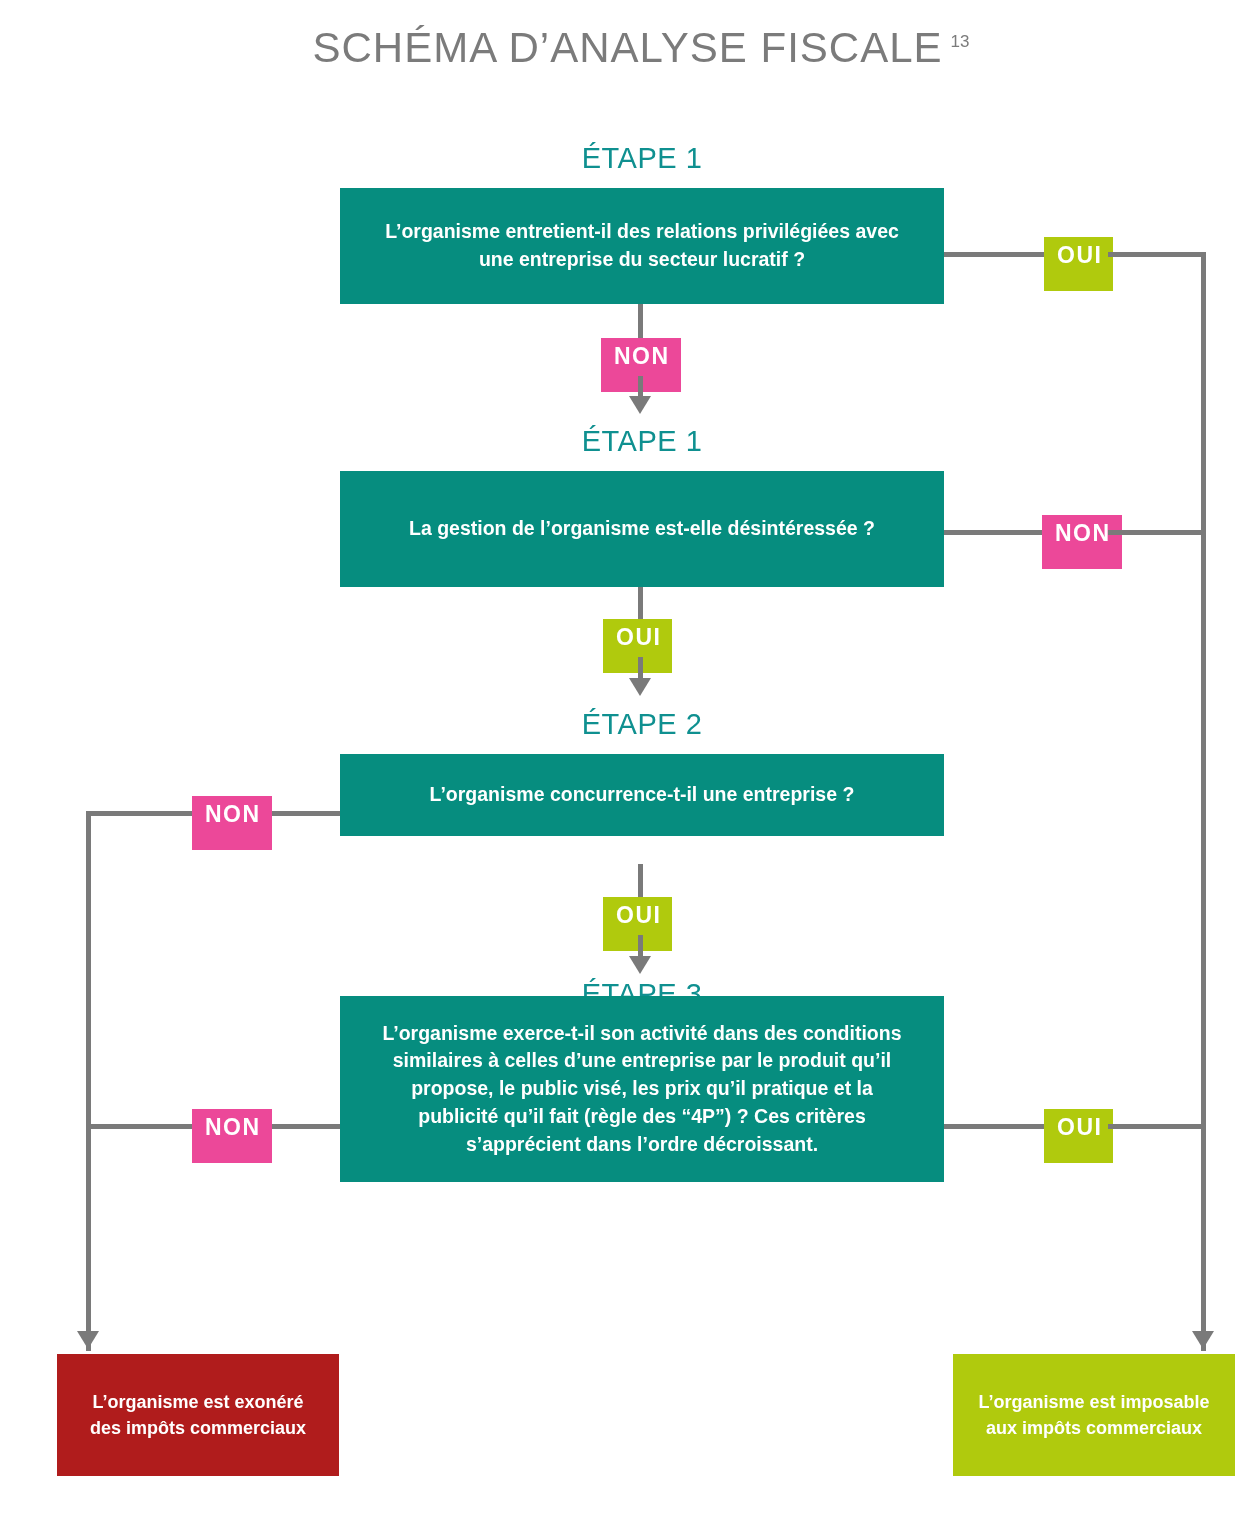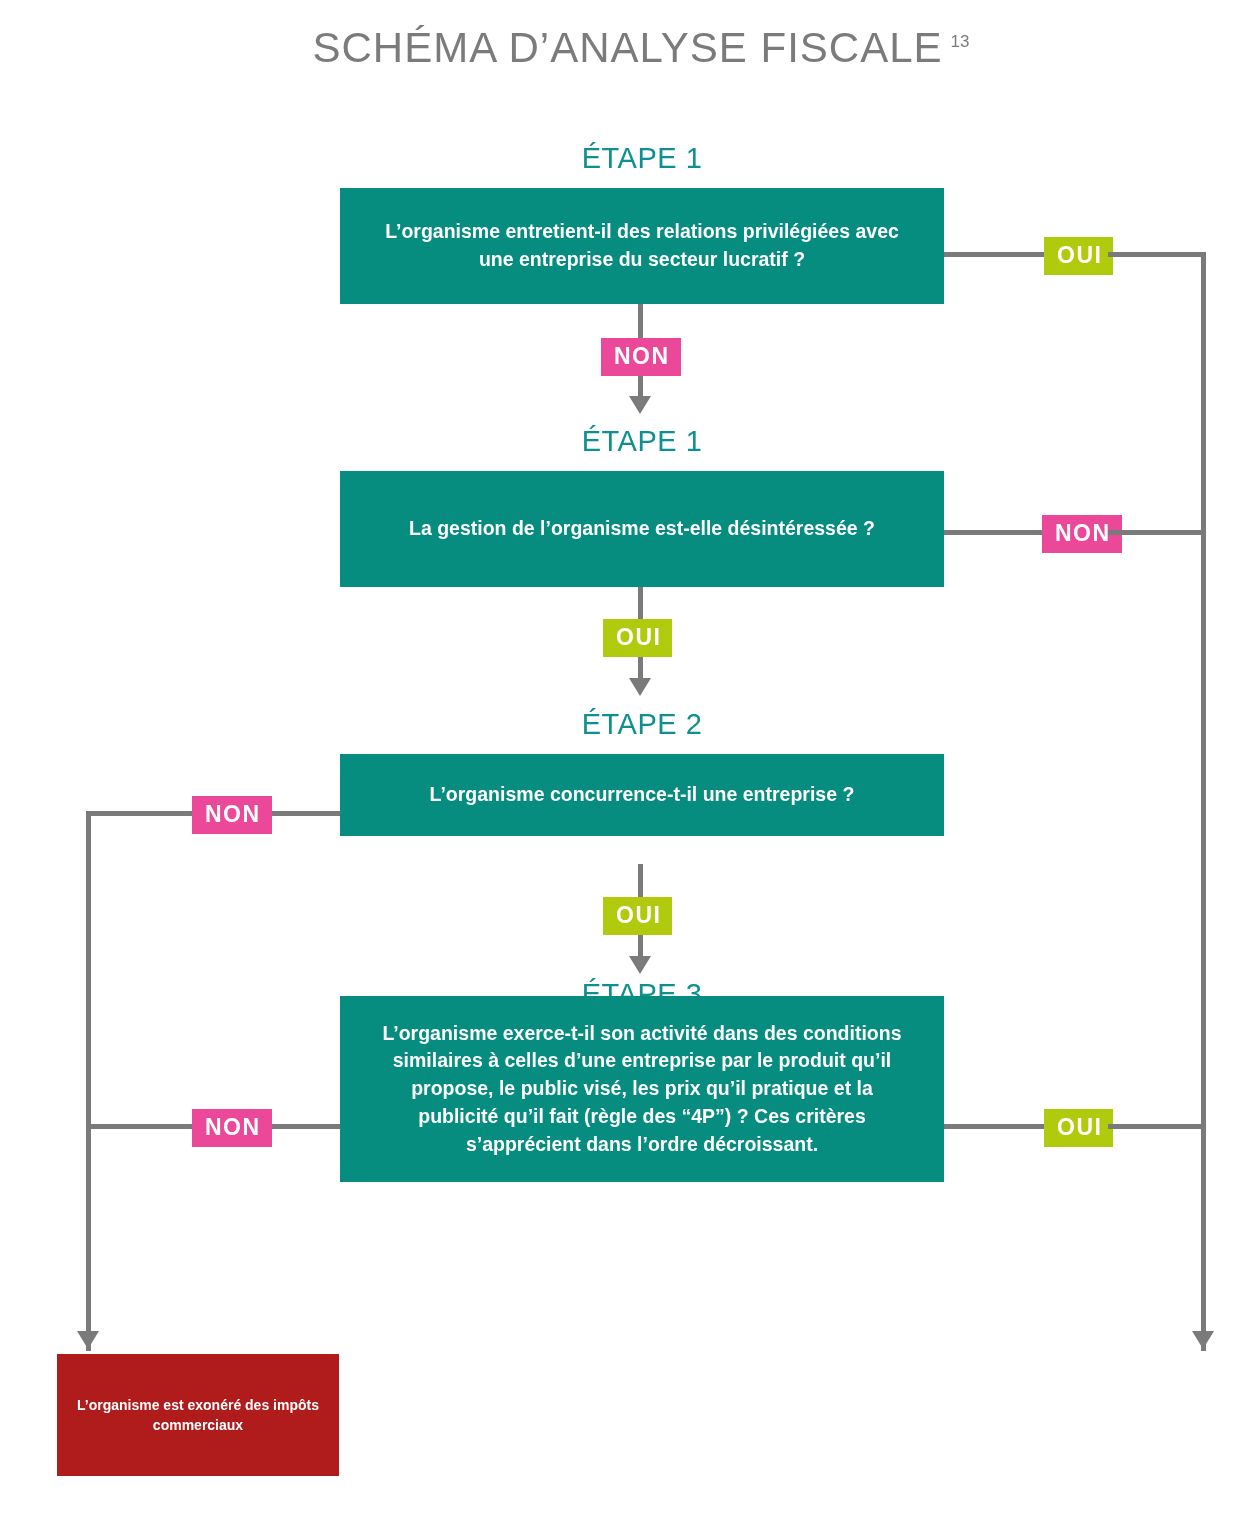--- a/index.html
+++ b/index.html
@@ -73,21 +73,21 @@
     width: 282px;
     height: 122px;
     display: flex;
     align-items: center;
     justify-content: center;
     text-align: center;
     color: #ffffff;
     padding: 4px 14px;
   }
   .outcome .otext {
-    font-size: 14px;
+    font-size: 18px;
     font-weight: 700;
     line-height: 1.45;
   }
   .outcome-exempt { left: 41px;  top: 1338px; background: #b01c1c; }
   .outcome-taxable{ left: 937px; top: 1338px; background: #b0ca0d; }
 
   
   .line {
     position: absolute;
     background: #7a7a7a;
@@ -105,21 +105,21 @@
   }
 
   
   .badge {
     position: absolute;
     color: #ffffff;
     font-size: 23px;
     font-weight: 700;
     letter-spacing: 1.5px;
     line-height: 1;
-    padding: 7px 11px 8px 13px;
+    padding: 7px 11px 24px 13px;
     text-align: center;
     white-space: nowrap;
   }
   .badge-non { background: #ec4899; }
   .badge-oui { background: #b0ca0d; }
 </style>
 </head>
 <body>
 
 <div id="page">
@@ -184,14 +184,17 @@
   <div class="line hline" style="left:928px; top:1108px; width:100px;"></div>
   <div class="badge badge-oui" style="left:1028px; top:1093px;">OUI</div>
   <div class="line hline" style="left:1092px; top:1108px; width:98px;"></div>
 
   <div class="line vline" style="left:1185px; top:236px; height:1099px;"></div>
   <div class="arrow-down" style="left:1176px; top:1315px;"></div>
 
   <div class="outcome outcome-exempt">
     <div class="otext">L’organisme est exonéré des impôts commerciaux</div>
   </div>
+  <div class="outcome outcome-taxable">
+    <div class="otext">L’organisme est imposable aux impôts commerciaux</div>
+  </div>
 
 </div>
 
 </body></html>

